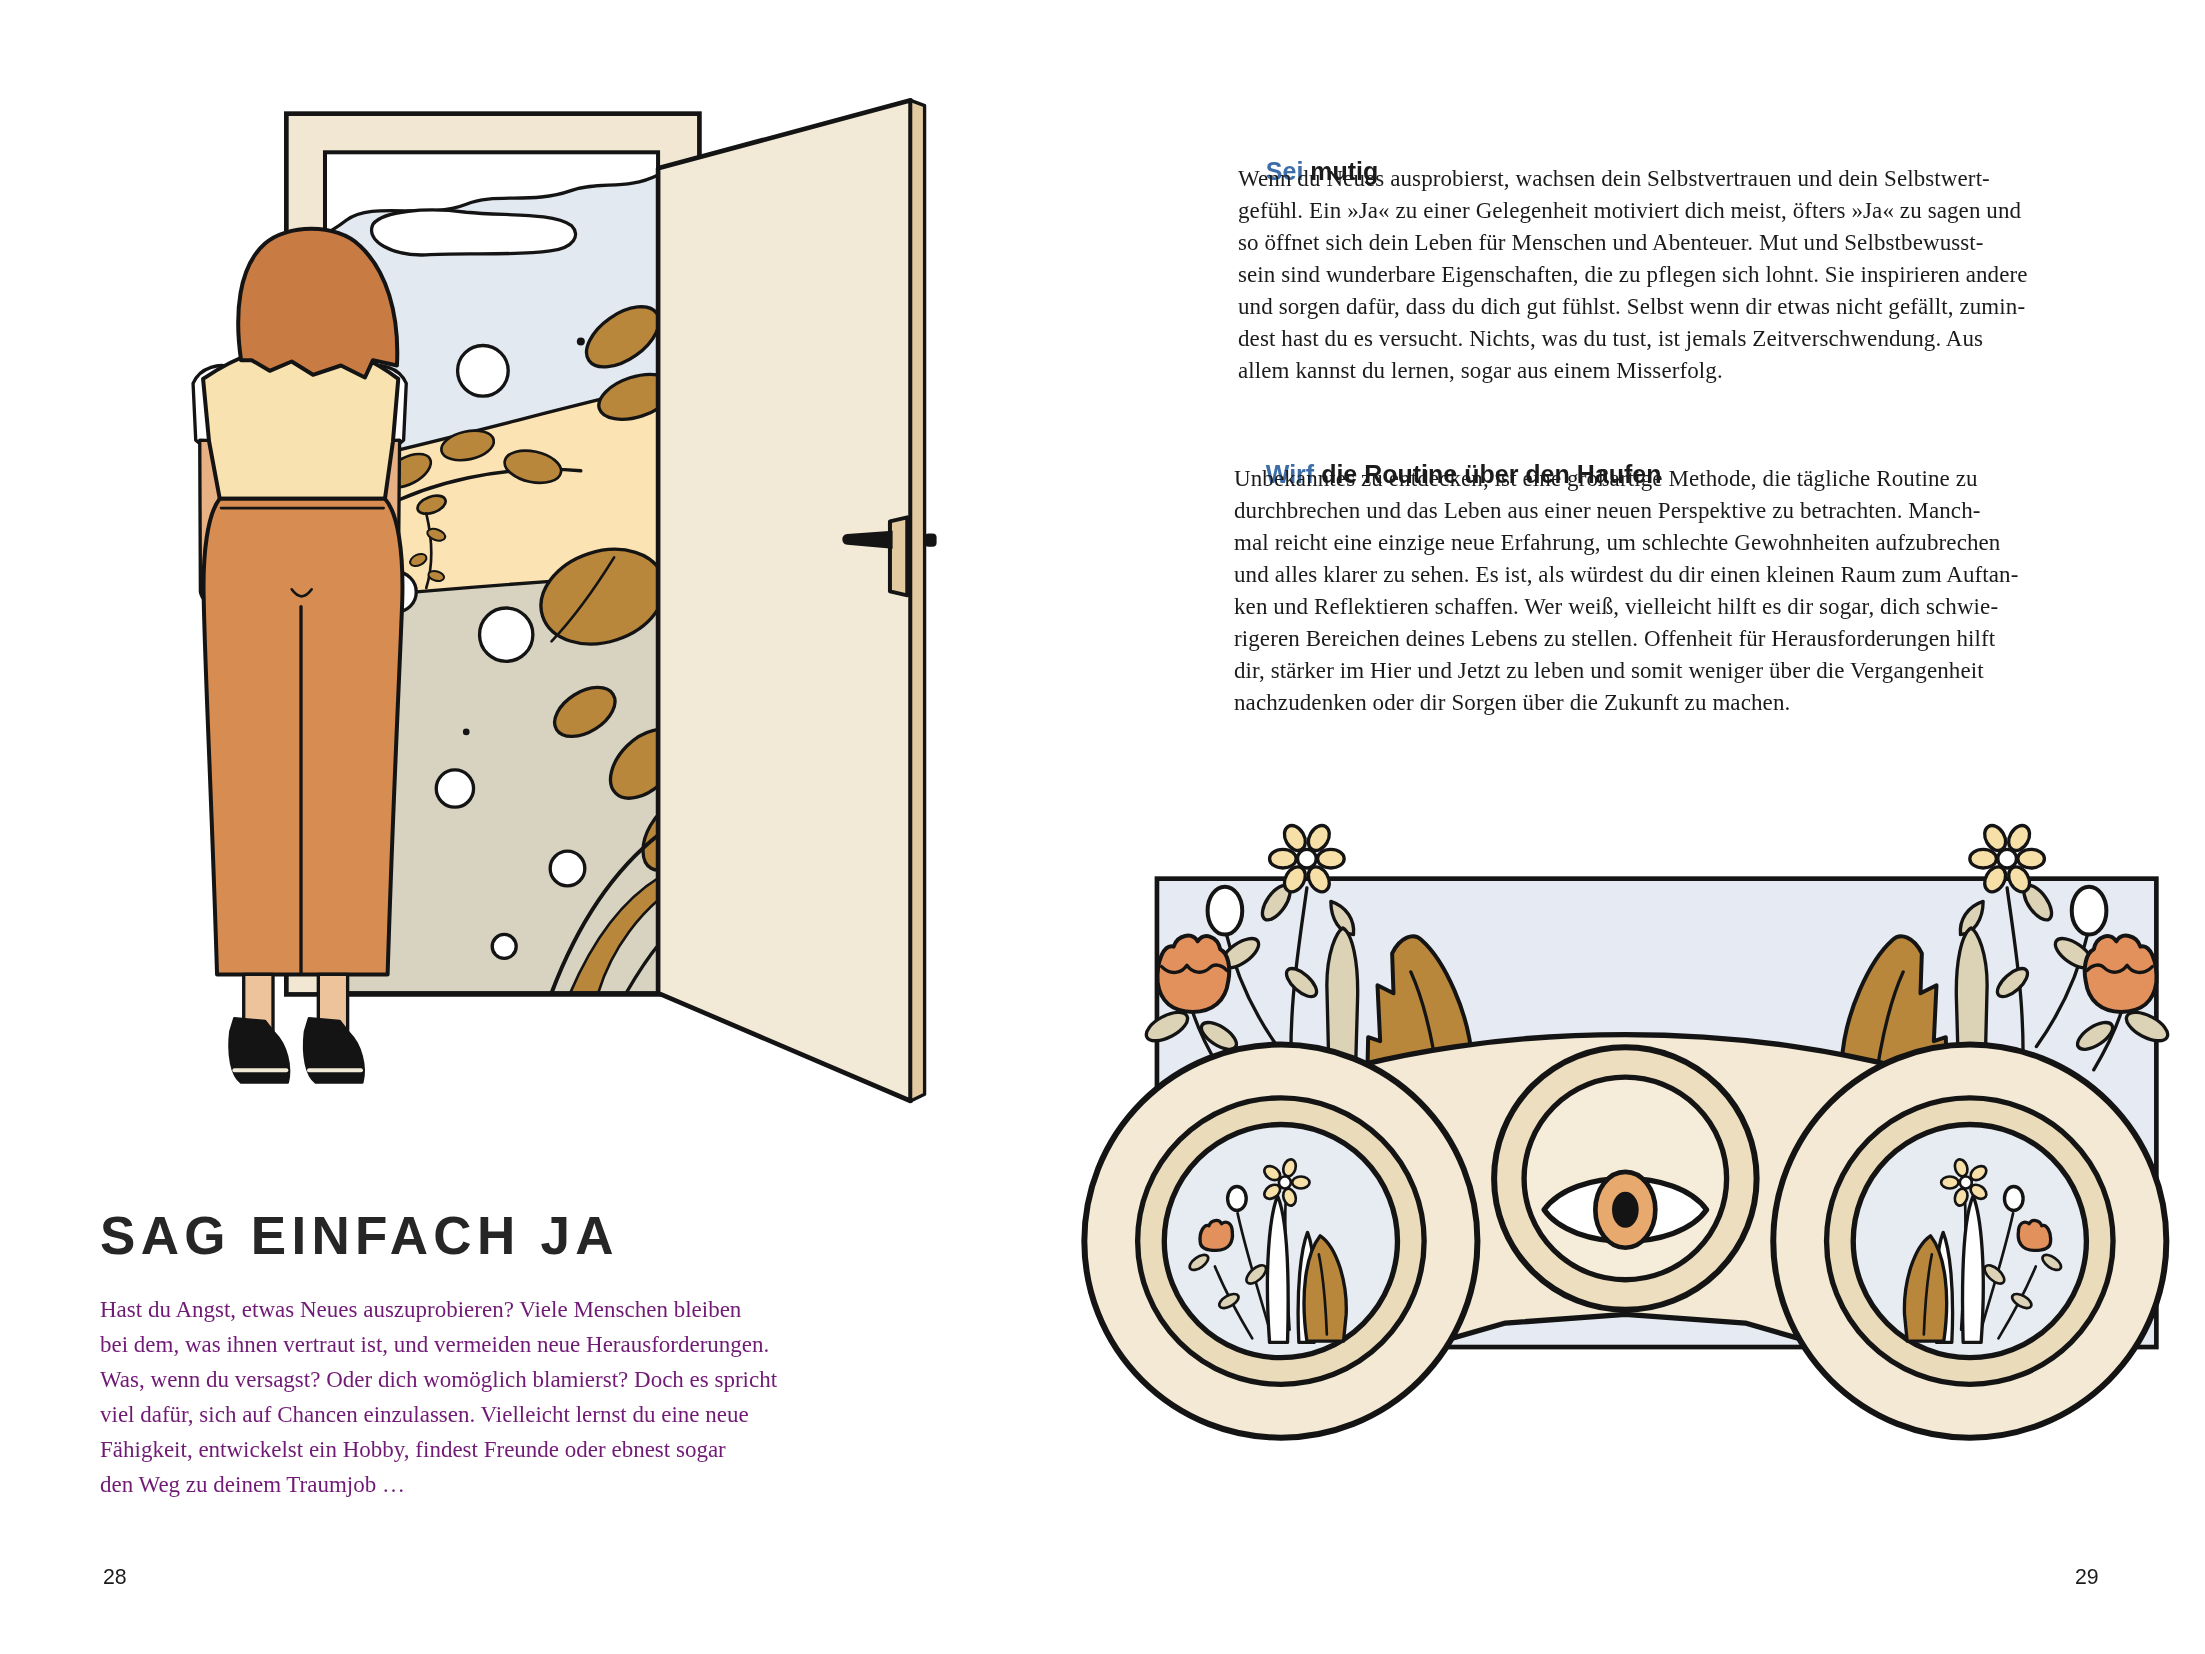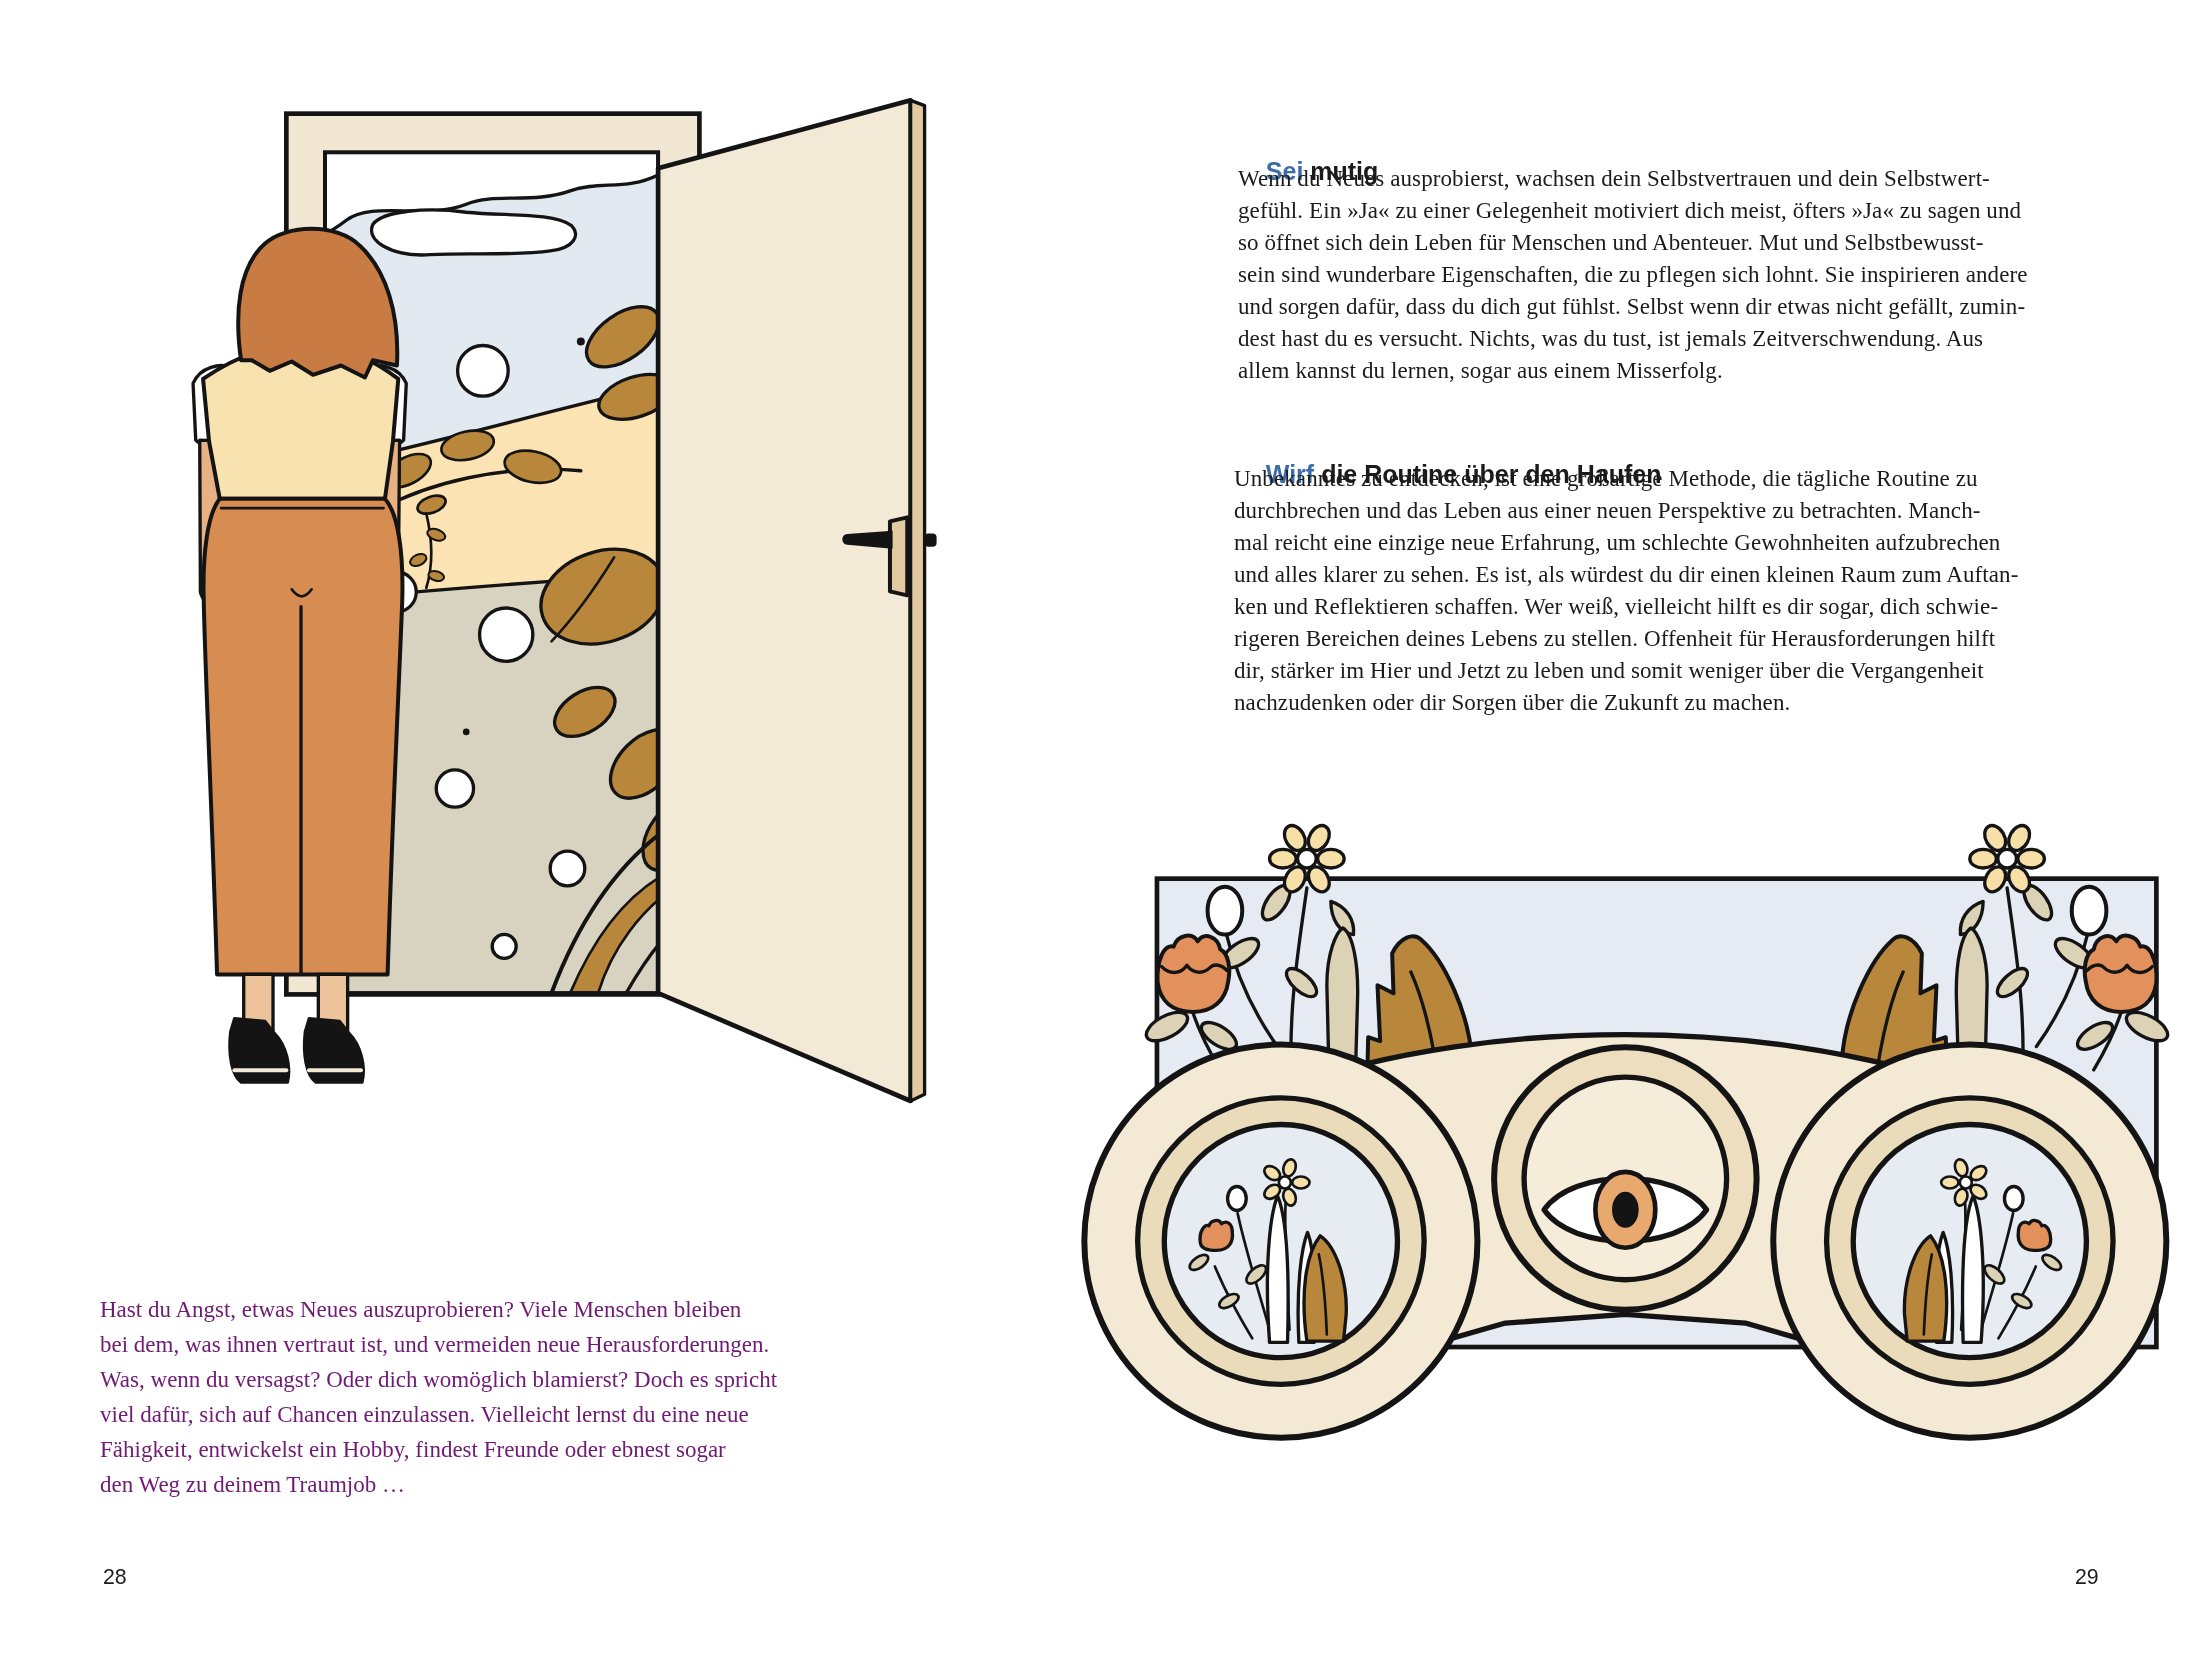--- a/index.html
+++ b/index.html
@@ -121,20 +121,21 @@
       <path d="M988,252 L1367,150 L1367,1652 L988,1490 Z" fill="#f2e9d6" stroke="#141414" stroke-width="7"></path>
       <path d="M1367,150 L1388,158 L1388,1642 L1367,1652 Z" fill="#e3c9a0" stroke="#141414" stroke-width="5"></path>
       <g>
         <path d="M1336,782 L1362,776 L1362,893 L1336,887 Z" fill="#e3c9a0" stroke="#141414" stroke-width="6"></path>
         <path d="M1272,801 C1262,801 1262,817 1272,817 L1340,823 L1340,796 Z" fill="#141414"></path>
         <rect x="1388" y="800" width="18" height="20" rx="6" fill="#141414"></rect>
       </g>
     </g>
   </svg>
 
+  <div class="abs left-head" style="left:100px;top:1205px;">SAG EINFACH JA</div>
 
   <div class="abs serif-body" style="left:100px;top:1292px;width:733px;">Hast du Angst, etwas Neues auszuprobieren? Viele Menschen bleiben
 bei dem, was ihnen vertraut ist, und vermeiden neue Herausforderungen.
 Was, wenn du versagst? Oder dich womöglich blamierst? Doch es spricht
 viel dafür, sich auf Chancen einzulassen. Vielleicht lernst du eine neue
 Fähigkeit, entwickelst ein Hobby, findest Freunde oder ebnest sogar
 den Weg zu deinem Traumjob …</div>
 
   <div class="abs pagenum" style="left:103px;top:1565px;text-align:right;">28</div>
 </div>

